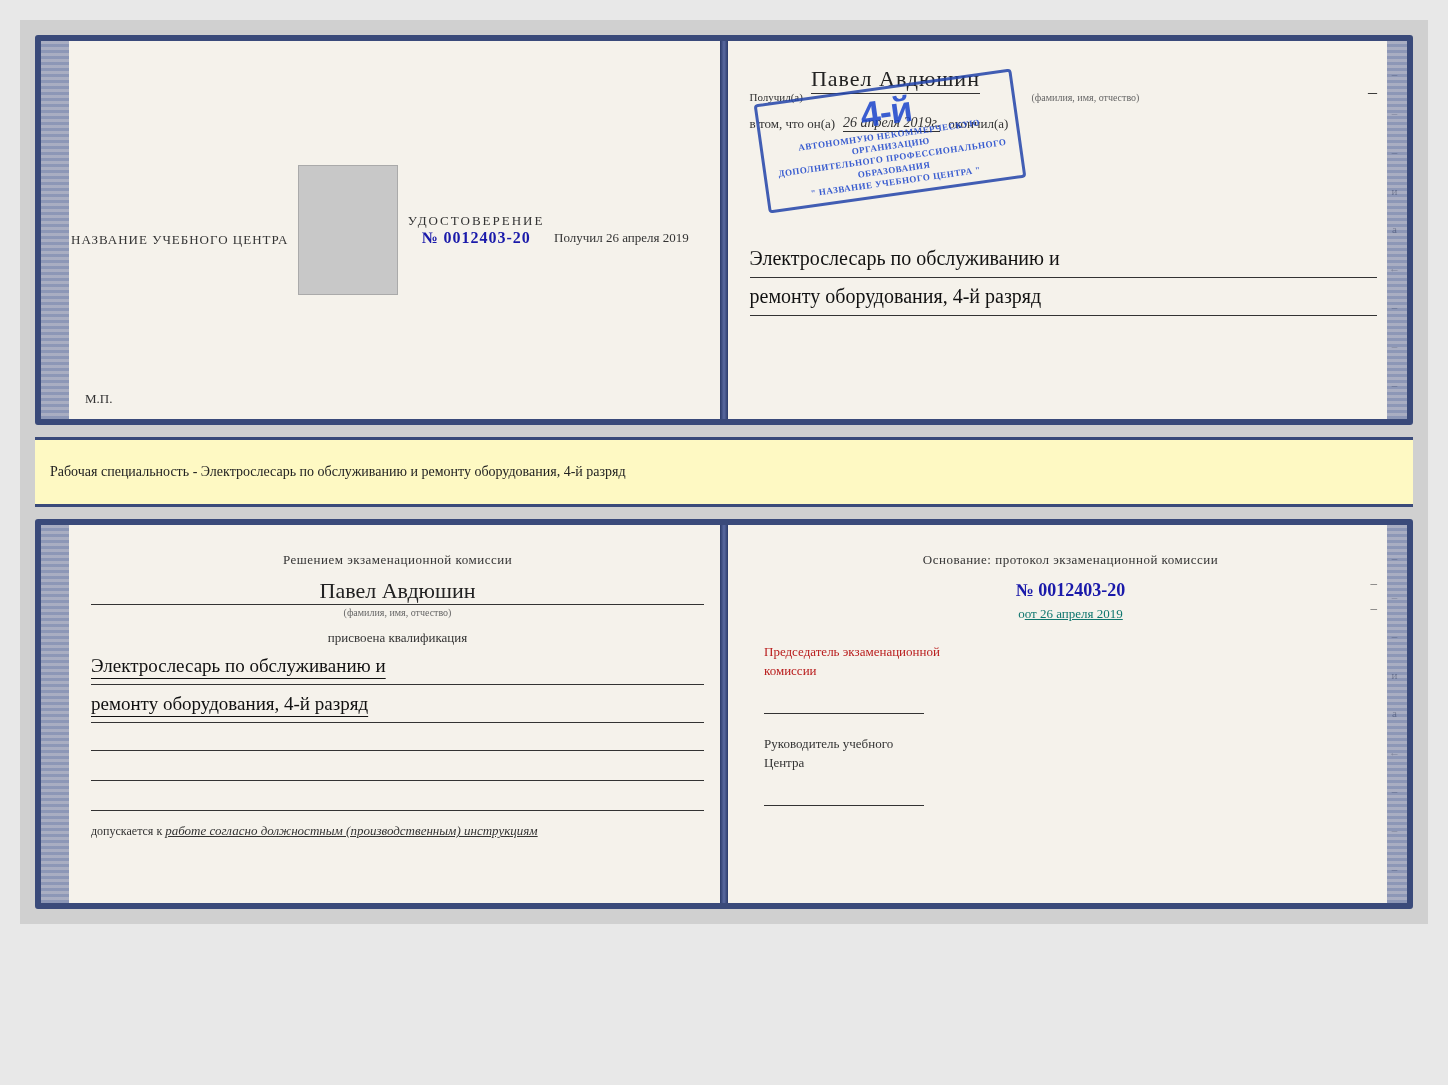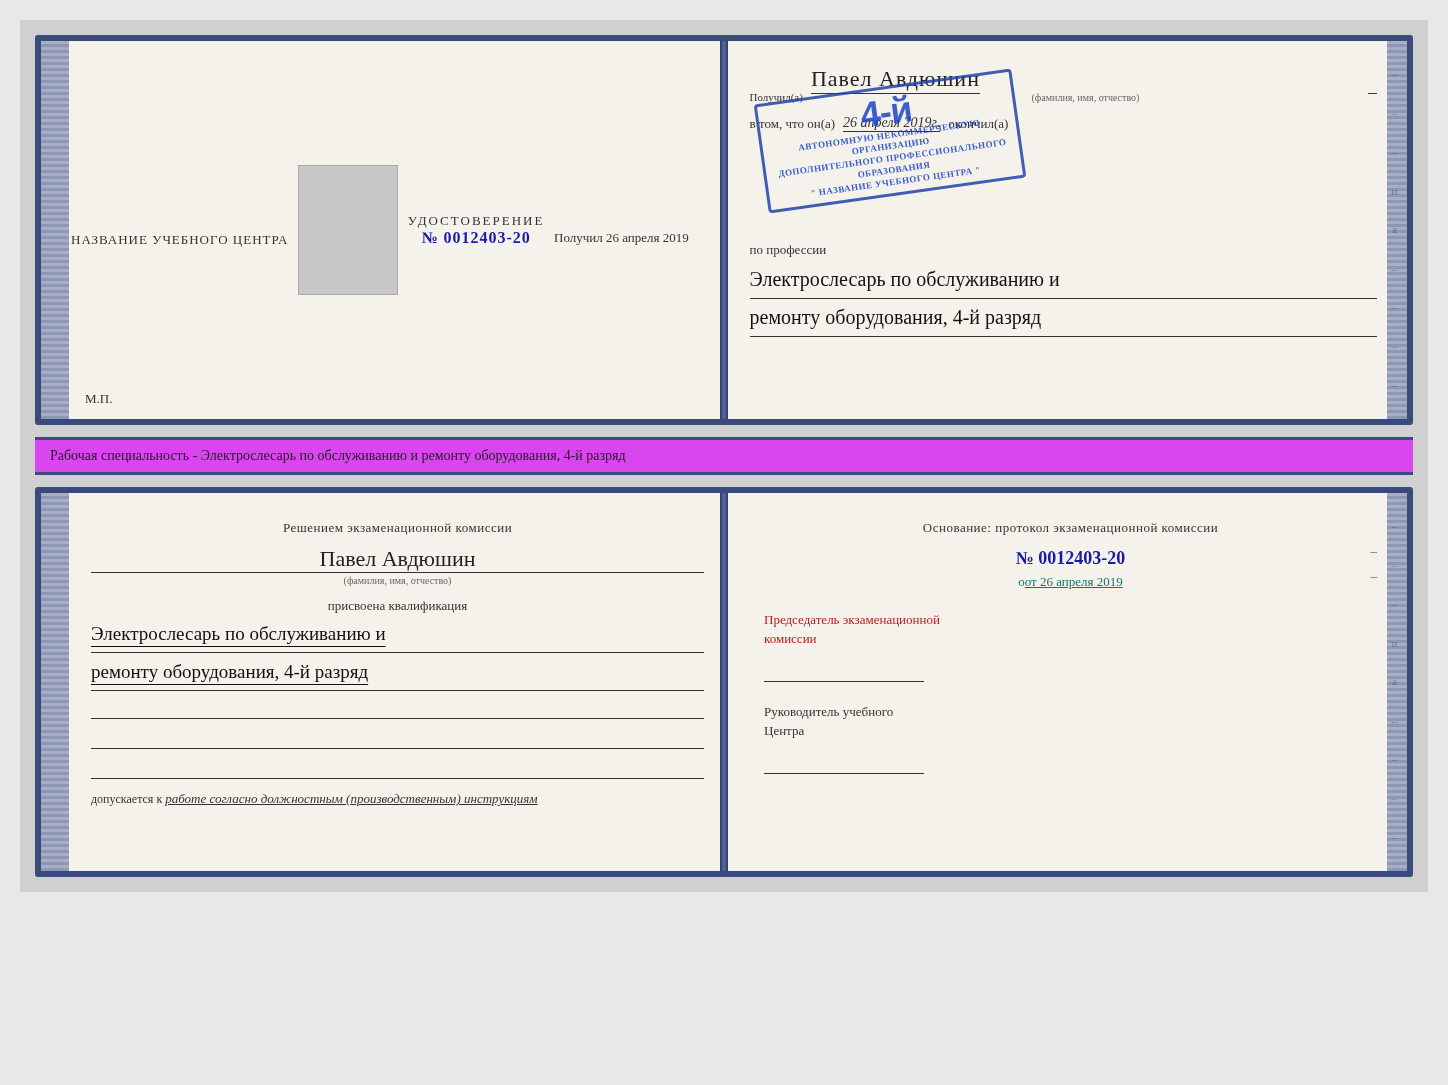--- a/index.html
+++ b/index.html
@@ -226,24 +226,24 @@
       font-size: 20px;
       color: #111;
       line-height: 1.6;
       border-bottom: 1px solid #333;
       padding-bottom: 3px;
       margin-top: 2px;
     }
 
     
     .specialty-text {
-      padding: 8px 15px;
+      padding: 24px 15px;
       font-size: 14px;
       color: #222;
-      background: #d946ef;
+      background: #fef9c3;
       border-top: 3px solid #3a4a7a;
       border-bottom: 3px solid #3a4a7a;
     }
 
     
     .document-bottom {
       display: flex;
       background: #f5f2eb;
       border: 6px solid #3a4a7a;
       border-radius: 3px;
@@ -454,21 +454,20 @@
       </div>
 
       <div class="stamp-overlay">
         <span class="stamp-big-text">4-й</span>
         <div class="stamp-org-text">АВТОНОМНУЮ НЕКОММЕРЧЕСКУЮ ОРГАНИЗАЦИЮ</div>
         <div class="stamp-org-text">ДОПОЛНИТЕЛЬНОГО ПРОФЕССИОНАЛЬНОГО ОБРАЗОВАНИЯ</div>
         <div class="stamp-org-text">" НАЗВАНИЕ УЧЕБНОГО ЦЕНТРА "</div>
       </div>
 
       <div class="profession-block">
-        <div class="po-professii">по профессии</div>
         <div class="profession-handwritten">Электрослесарь по обслуживанию и</div>
         <div class="profession-line2">ремонту оборудования, 4-й разряд</div>
       </div>
 
       <div class="side-marks">
         <span class="side-mark">–</span>
         <span class="side-mark">–</span>
         <span class="side-mark">–</span>
         <span class="side-mark">и</span>
         <span class="side-mark">а</span>

